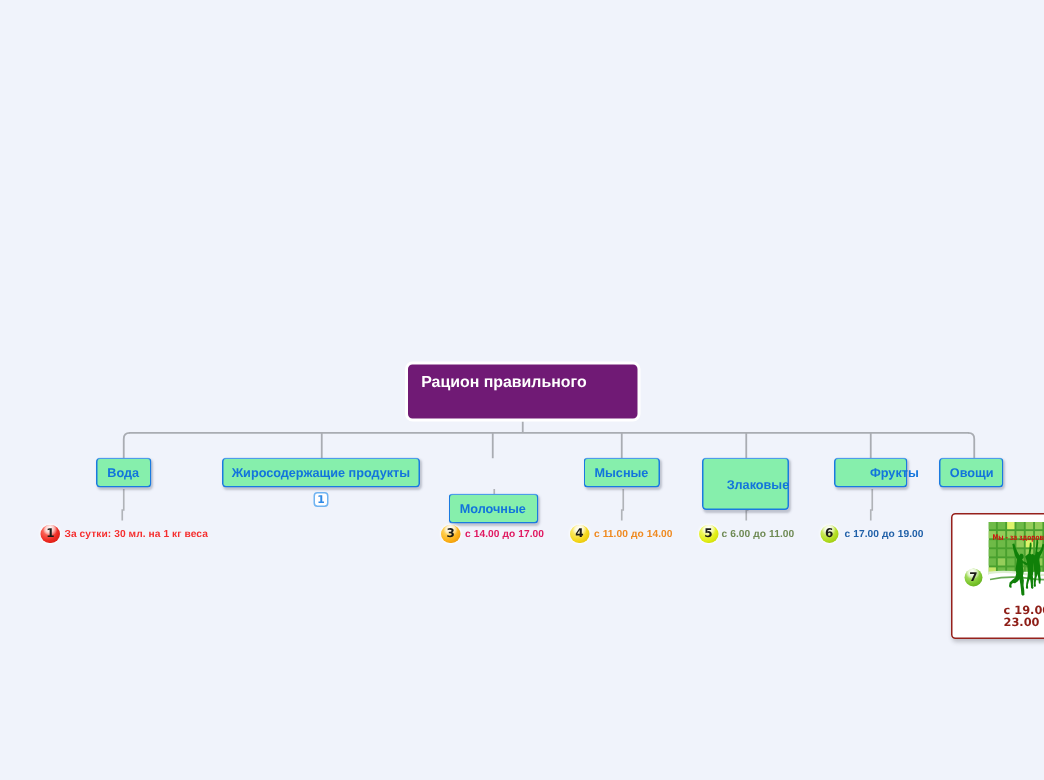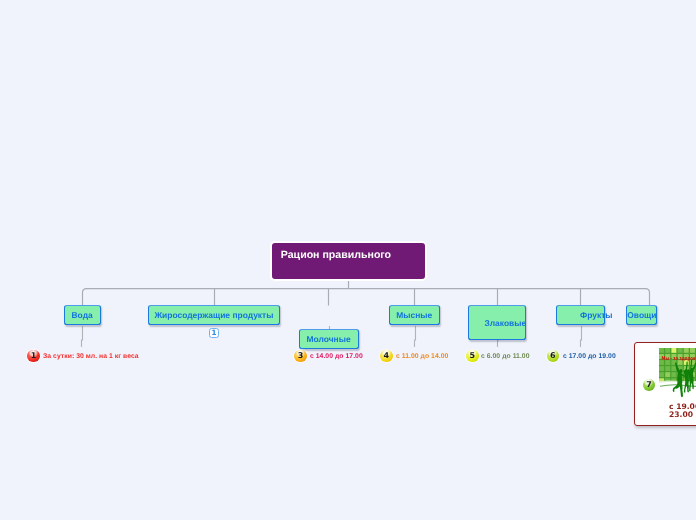--- a/index.html
+++ b/index.html
@@ -90,21 +90,21 @@
   </div>
   <div class="child-node" style="left:388.8px;top:305.3px;width:51px;height:19.7px;">
     <span>Мысные</span>
   </div>
   <div class="child-node" style="left:468.2px;top:305.3px;width:58.2px;height:35px;padding-left:16px;">
     <span>Злаковые</span>
   </div>
   <div class="child-node" style="left:556.4px;top:305.3px;width:48.7px;height:19.7px;padding-left:31px;">
     <span>Фрукты</span>
   </div>
-  <div class="child-node" style="left:626.3px;top:305.3px;width:31px;height:19.7px;">
+  <div class="child-node" style="left:626.3px;top:305.3px;width:43px;height:19.7px;">
     <span>Овощи</span>
   </div>
 
   <div class="ball" style="left:27.4px;top:349.6px;background:radial-gradient(circle at 36% 28%, #ffd9d4 0%, #fa6156 26%, #ee2a22 58%, #c81208 100%);">
     <span>1</span>
   </div>
   <div class="leaf" style="left:43px;top:352.6px;color:#f52e2e;">За сутки: 30 мл. на 1 кг веса</div>
 
   <div class="ball" style="left:294.2px;top:349.6px;background:radial-gradient(circle at 36% 28%, #fff3cc 0%, #ffcf4e 26%, #fcb117 58%, #e08500 100%);">
     <span>3</span>

